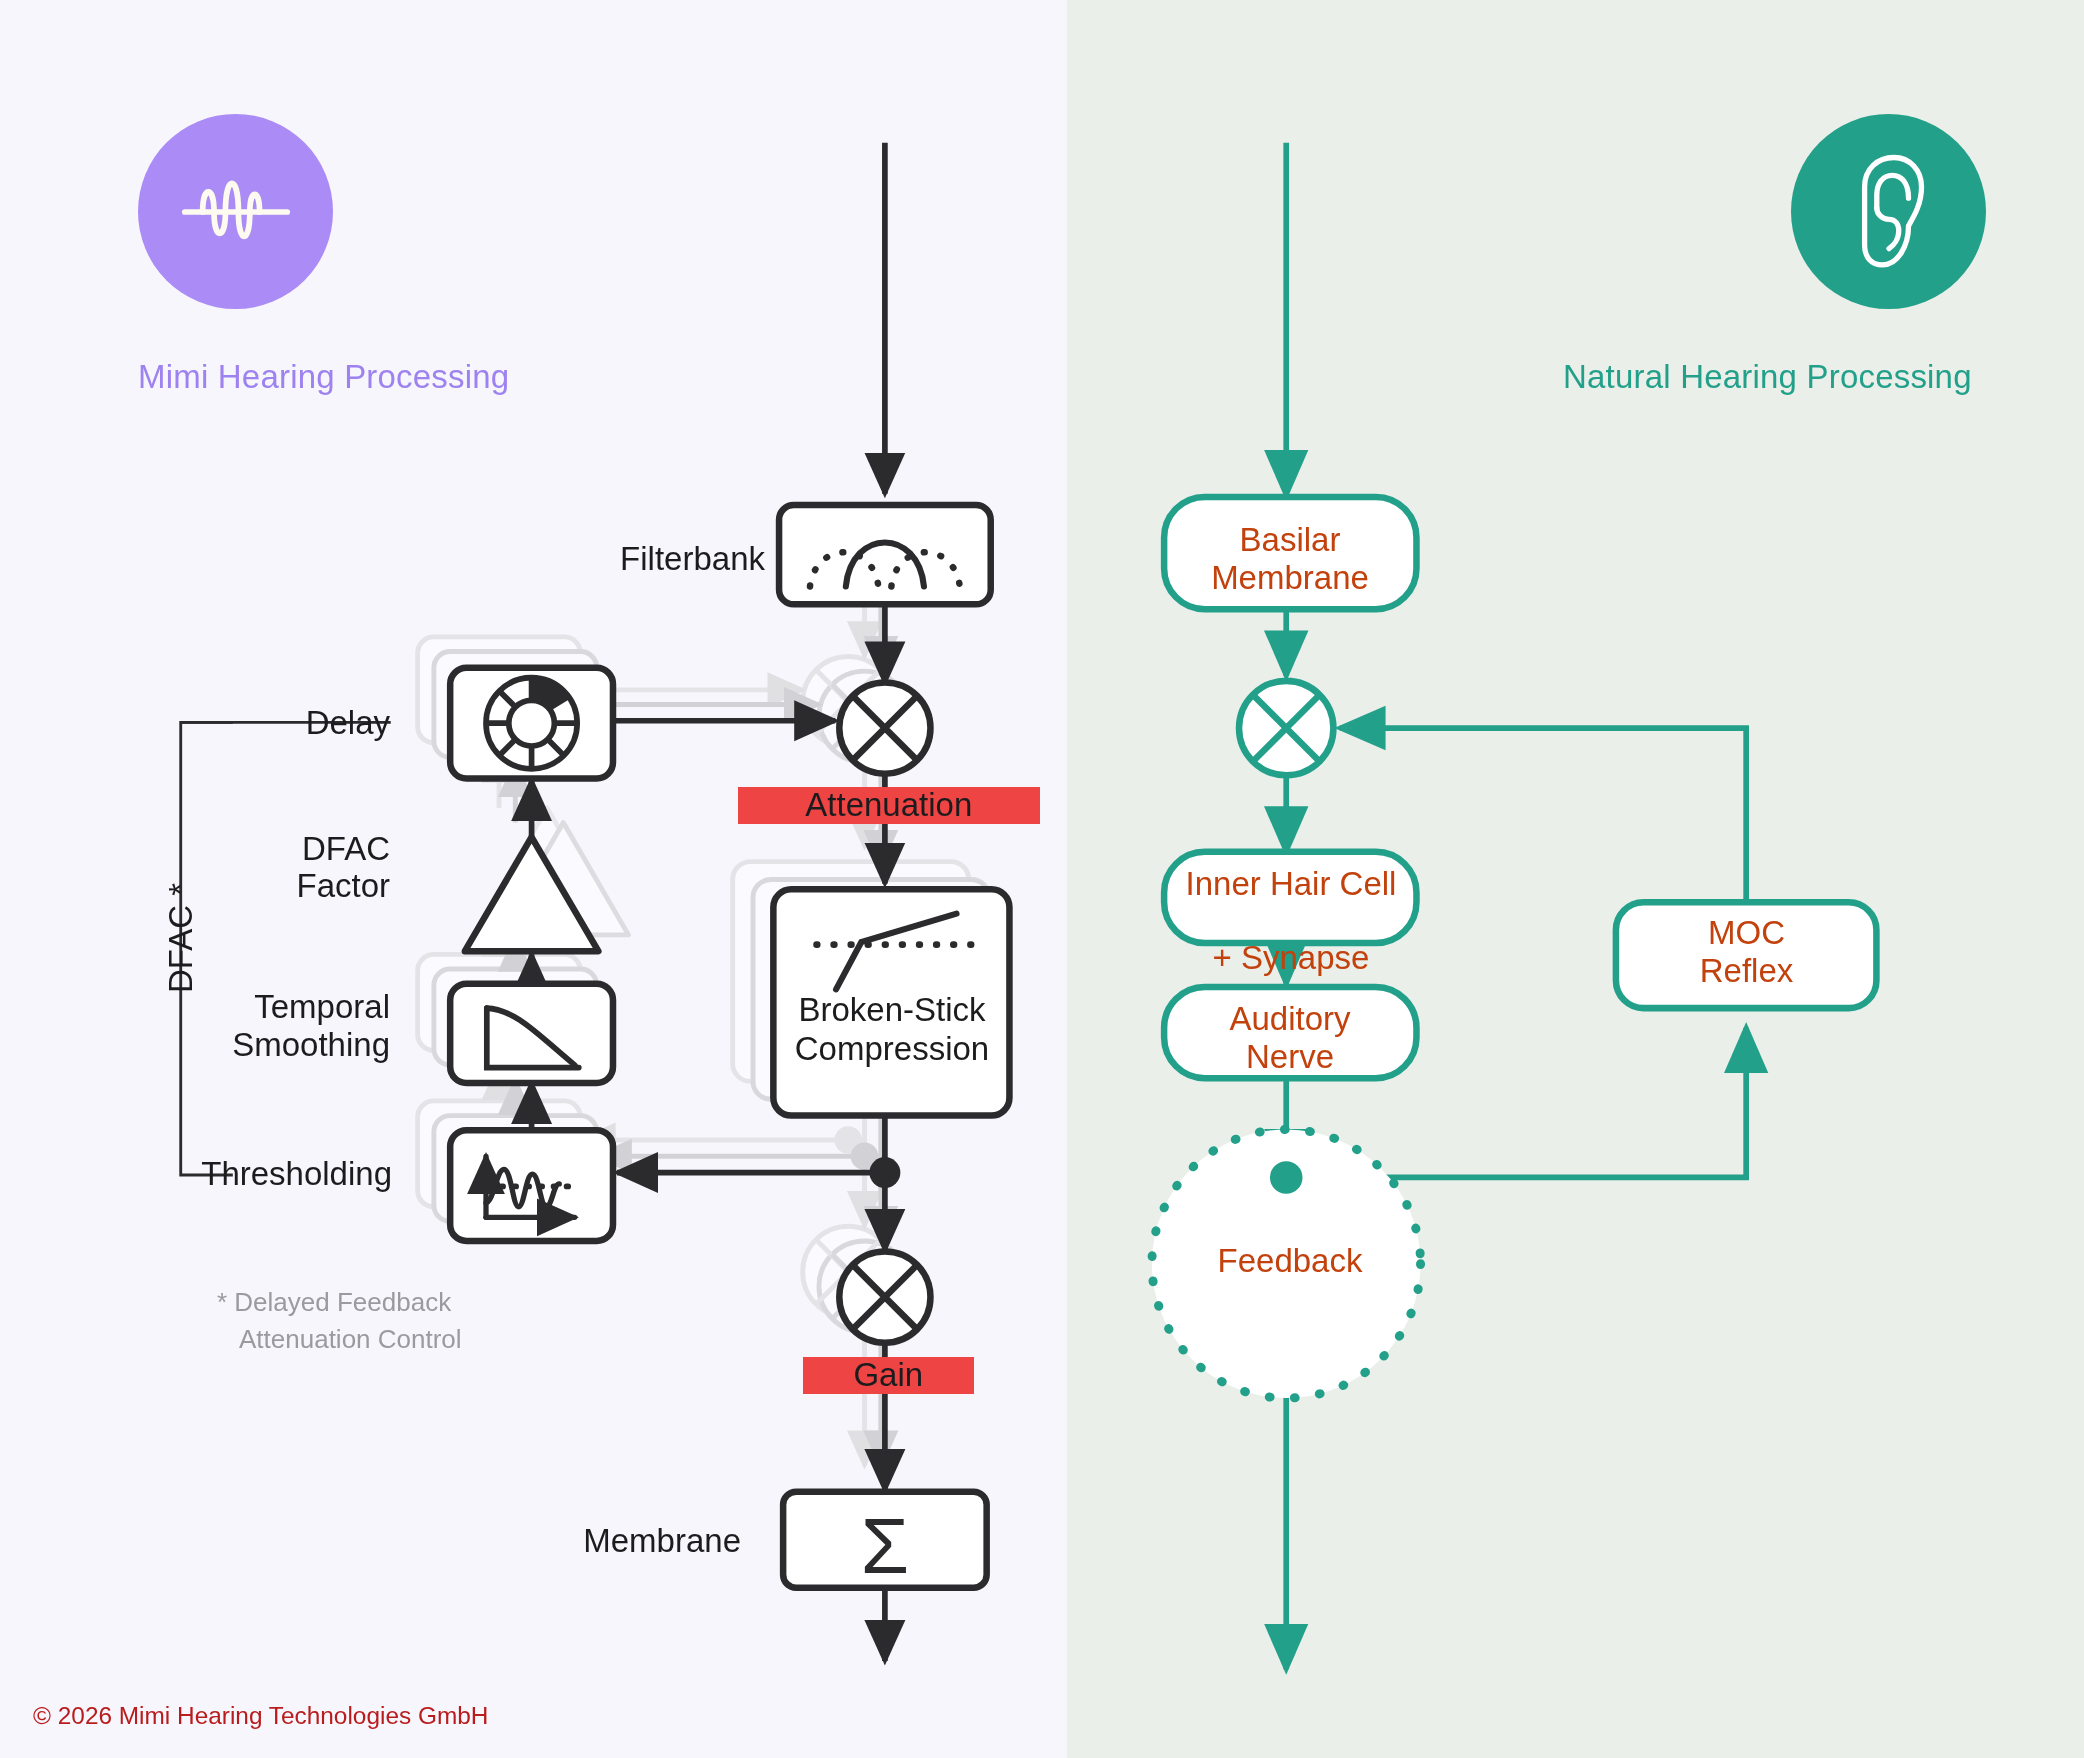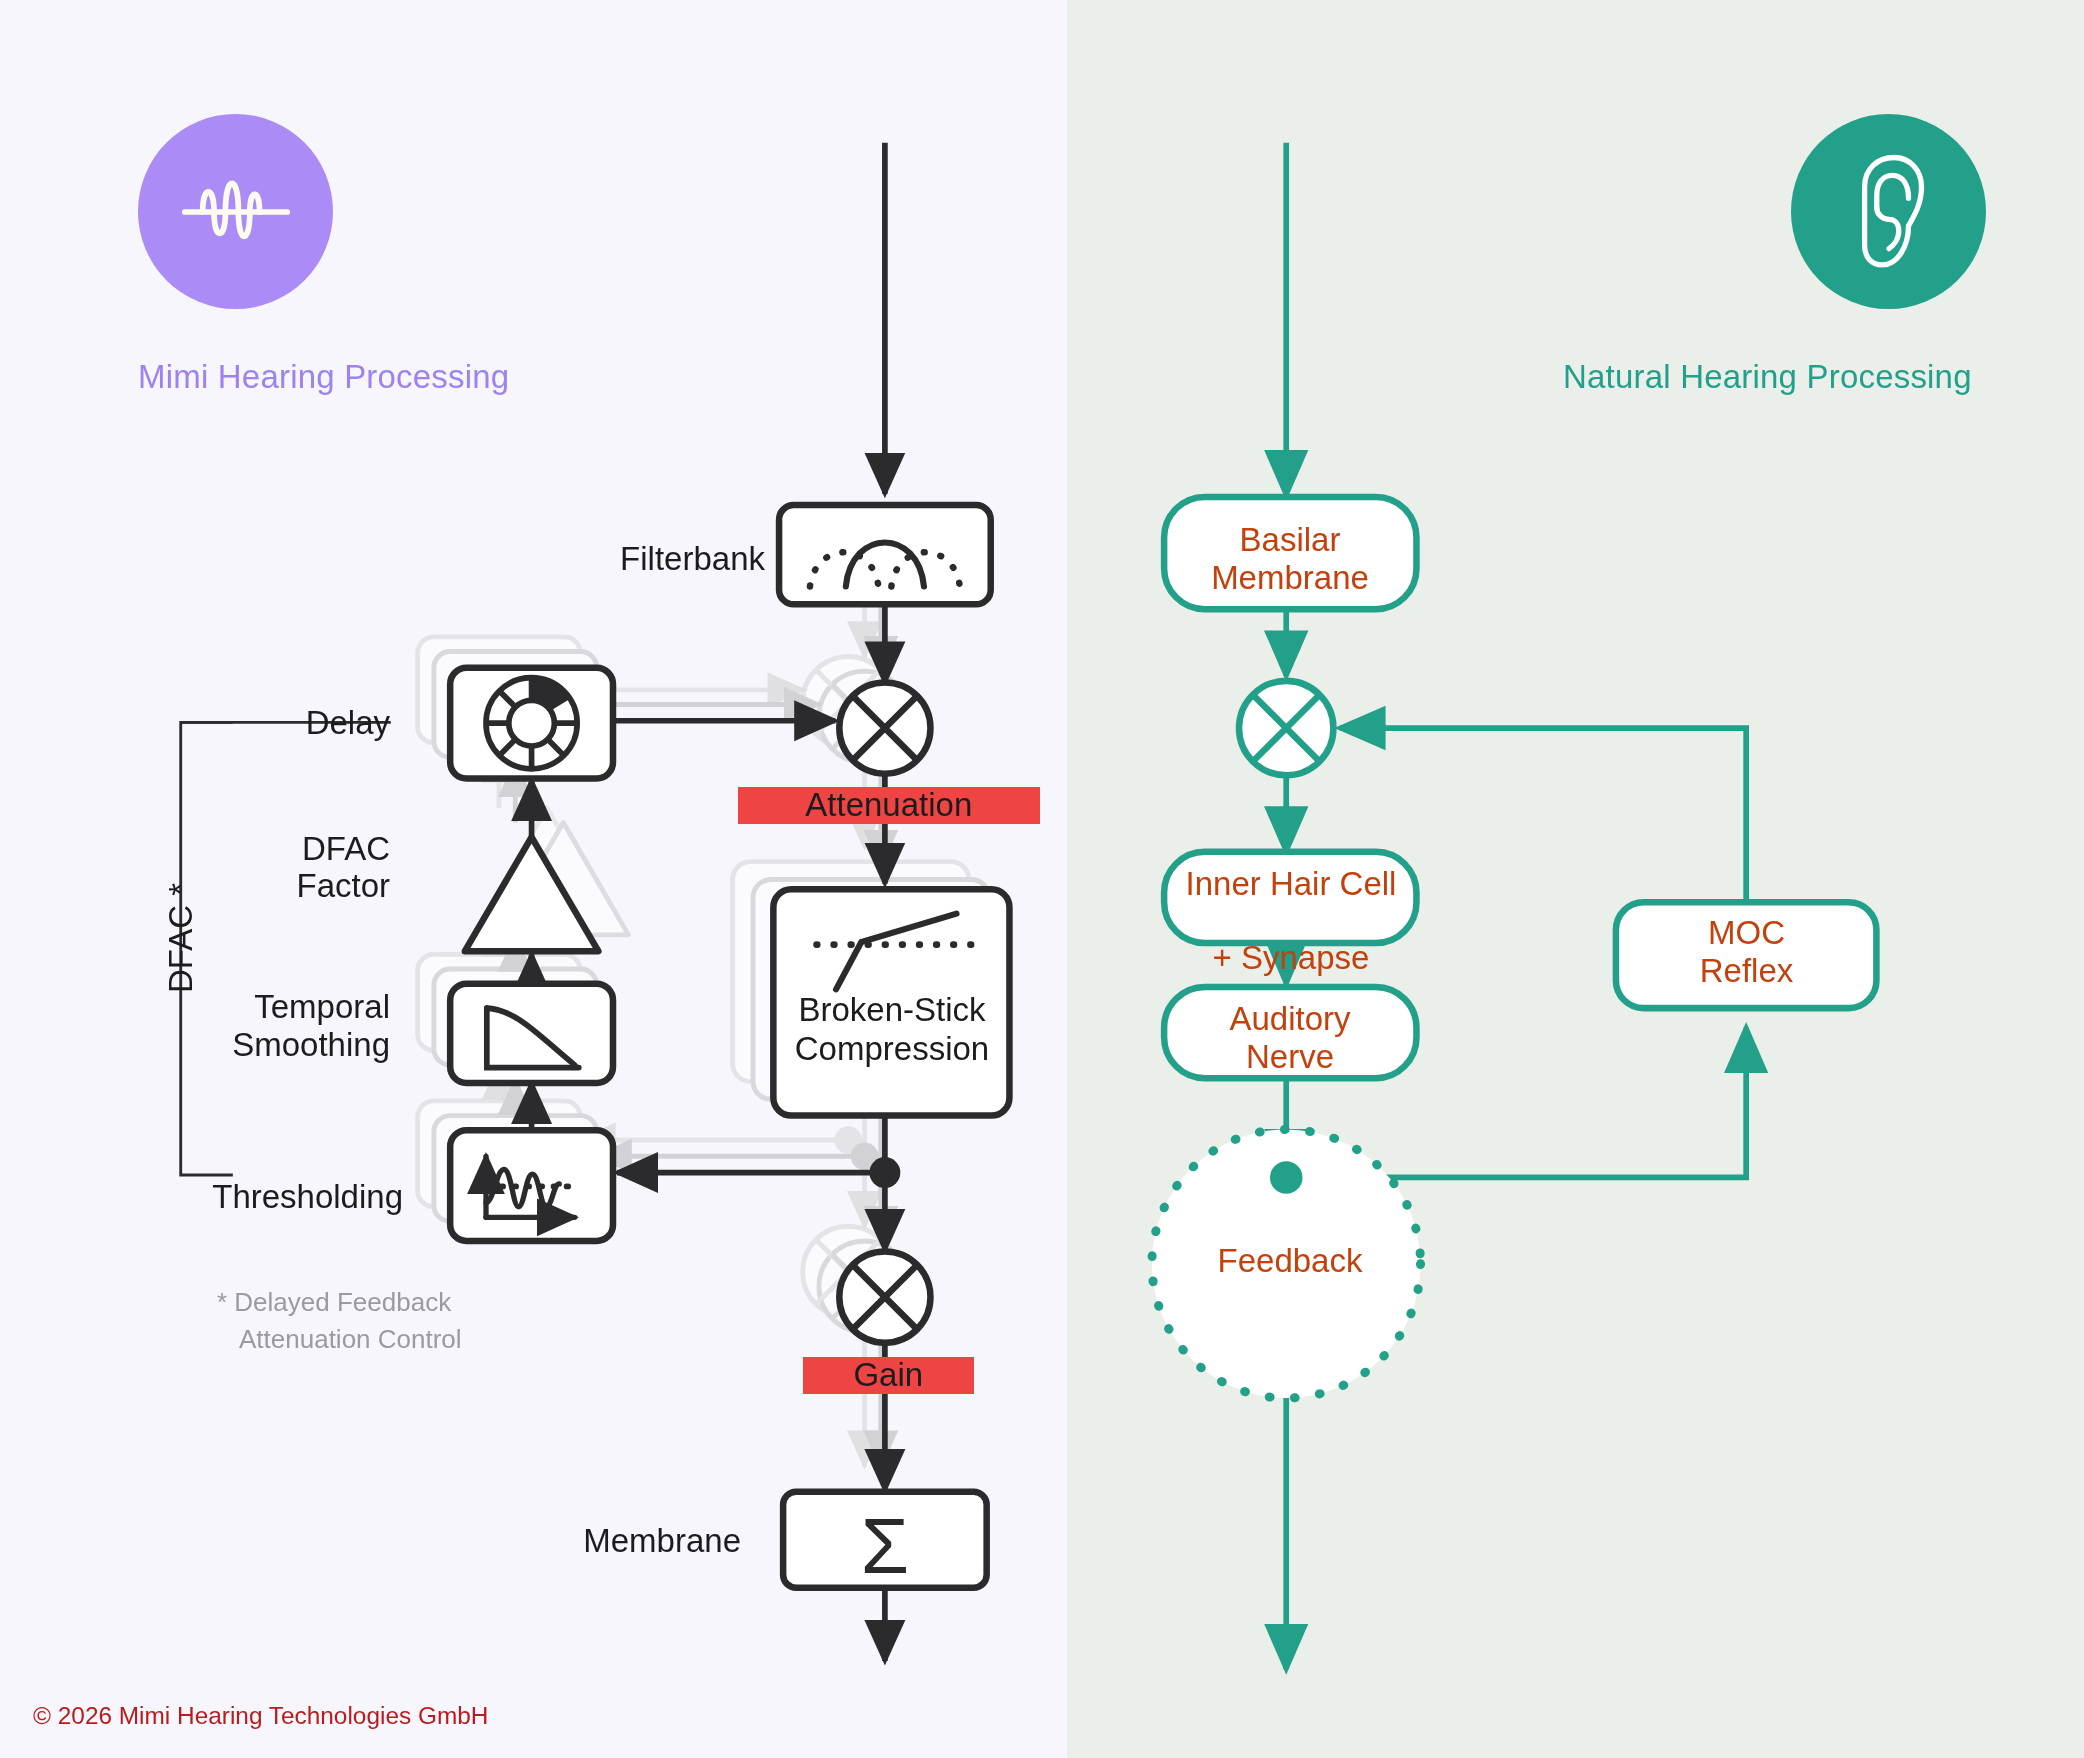--- a/index.html
+++ b/index.html
@@ -248,21 +248,21 @@
   <div class="lbl right" style="left:350px;top:541px;width:415px;">Filterbank</div>
 
   <div class="lbl right" style="left:138px;top:705px;width:252px;">Delay</div>
 
   <div class="lbl right" style="left:138px;top:831px;width:252px;">DFAC</div>
   <div class="lbl right" style="left:138px;top:868px;width:252px;">Factor</div>
 
   <div class="lbl right" style="left:138px;top:989px;width:252px;">Temporal</div>
   <div class="lbl right" style="left:138px;top:1027px;width:252px;">Smoothing</div>
 
-  <div class="lbl right" style="left:151px;top:1156px;width:252px;margin-top:23px;">Thresholding</div>
+  <div class="lbl right" style="left:140px;top:1156px;width:252px;">Thresholding</div>
 
   <div class="lbl rot" style="left:163px;top:993px;">DFAC *</div>
 
   <div class="lbl center onbg" style="left:738px;top:787px;width:295px;">Attenuation</div>
 
   <div class="lbl center" style="left:738px;top:992px;width:308px;">Broken-Stick</div>
   <div class="lbl center" style="left:738px;top:1031px;width:308px;">Compression</div>
 
   <div class="lbl center onbg" style="left:803px;top:1357px;width:164px;">Gain</div>
 

